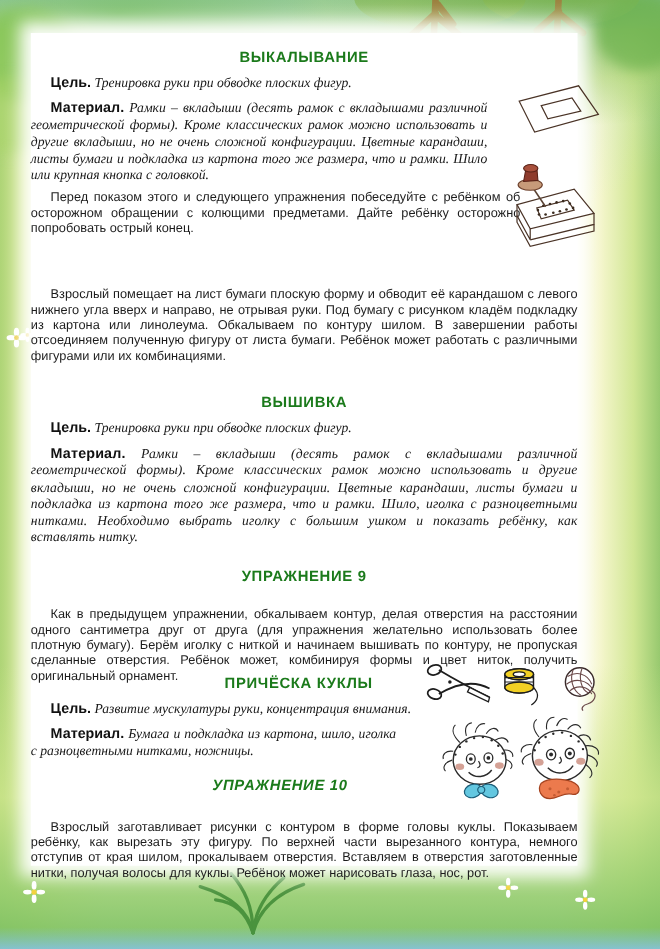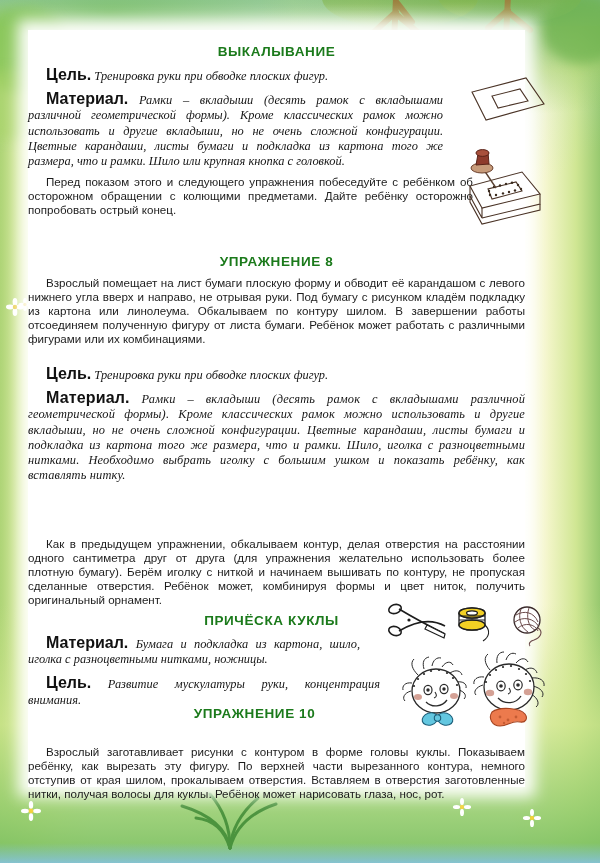--- a/index.html
+++ b/index.html
@@ -80,21 +80,21 @@
     line-height:15.2px;
     color:#161616;
     text-align:justify;
     text-indent:18px;
   }
   .ital.wide{letter-spacing:.15px;}
   .lbl{
     font-family:"Liberation Sans", sans-serif;
     font-style:normal;
     font-weight:bold;
-    font-size:16px;
+    font-size:13px;
     color:#111111;
   }
 
   
   .sec{position:absolute;left:0;width:497px;}
 
   
   .ill{position:absolute;}
   svg{display:block;overflow:visible;}
 </style>
@@ -216,53 +216,54 @@
         <span>Тренировка руки при обводке плоских фигур.</span>
       </p>
       <p class="ital" style="margin-top:7px;width:415px;">
         <span class="lbl">Материал.</span>
         <span>Рамки – вкладыши (десять рамок с вкладышами различной геометрической формы). Кроме классических рамок можно использовать и другие вкладыши, но не очень сложной конфигурации. Цветные карандаши, листы бумаги и подкладка из картона того же размера, что и рамки. Шило или крупная кнопка с головкой.</span>
       </p>
       <p class="para" style="margin-top:6px;width:445px;">Перед показом этого и следующего упражнения побеседуйте с ребёнком об осторожном обращении с колющими предметами. Дайте ребёнку осторожно попробовать острый конец.</p>
     </div>
 
     <div class="sec" style="top:224px;">
-      <div class="heading">УПРАЖНЕНИЕ 8</div>
       <p class="para" style="margin-top:7px;">Взрослый помещает на лист бумаги плоскую форму и обводит её карандашом с левого нижнего угла вверх и направо, не отрывая руки. Под бумагу с рисунком кладём подкладку из картона или линолеума. Обкалываем по контуру шилом. В завершении работы отсоединяем полученную фигуру от листа бумаги. Ребёнок может работать с различными фигурами или их комбинациями.</p>
     </div>
 
     <div class="sec" style="top:328px;">
+      <div class="heading">ВЫШИВКА</div>
       <p class="ital" style="margin-top:8px;">
         <span class="lbl">Цель.</span>
         <span>Тренировка руки при обводке плоских фигур.</span>
       </p>
       <p class="ital wide" style="margin-top:7px;">
         <span class="lbl">Материал.</span>
         <span>Рамки – вкладыши (десять рамок с вкладышами различной геометрической формы). Кроме классических рамок можно использовать и другие вкладыши, но не очень сложной конфигурации. Цветные карандаши, листы бумаги и подкладка из картона того же размера, что и рамки. Шило, иголка с разноцветными нитками. Необходимо выбрать иголку с большим ушком и показать ребёнку, как вставлять нитку.</span>
       </p>
     </div>
 
     <div class="sec" style="top:486px;">
+      <div class="heading">УПРАЖНЕНИЕ 9</div>
       <p class="para" style="margin-top:21px;">Как в предыдущем упражнении, обкалываем контур, делая отверстия на расстоянии одного сантиметра друг от друга (для упражнения желательно использовать более плотную бумагу). Берём иголку с ниткой и начинаем вышивать по контуру, не пропуская сделанные отверстия. Ребёнок может, комбинируя формы и цвет ниток, получить оригинальный орнамент.</p>
     </div>
 
     <div class="sec" style="top:583px;">
       <div class="heading" style="padding-right:58px;padding-left:48px;">ПРИЧЁСКА КУКЛЫ</div>
+      <p class="ital" style="margin-top:8px;width:352px;">
+        <span class="lbl">Цель.</span>
+        <span>Развитие мускулатуры руки, концентрация внимания.</span>
+      </p>
       <p class="ital" style="margin-top:7px;width:332px;">
         <span class="lbl">Материал.</span>
         <span>Бумага и подкладка из картона, шило, иголка с разноцветными нитками, ножницы.</span>
       </p>
-      <p class="ital" style="margin-top:8px;width:352px;">
-        <span class="lbl">Цель.</span>
-        <span>Развитие мускулатуры руки, концентрация внимания.</span>
-      </p>
     </div>
 
     <div class="sec" style="top:676px;">
-      <div class="heading" style="padding-right:44px;">УПРАЖНЕНИЕ 10</div>
+      <div class="heading" style="padding-right:44px;font-style:italic;">УПРАЖНЕНИЕ 10</div>
       <p class="para" style="margin-top:24px;">Взрослый заготавливает рисунки с контуром в форме головы куклы. Показываем ребёнку, как вырезать эту фигуру. По верхней части вырезанного контура, немного отступив от края шилом, прокалываем отверстия. Вставляем в отверстия заготовленные нитки, получая волосы для куклы. Ребёнок может нарисовать глаза, нос, рот.</p>
     </div>
 
   </div>
   </div>
 
   <div class="ill" style="left:470px;top:72px;">
     <svg width="78" height="56" viewBox="0 0 78 56">
       <g fill="none" stroke="#4a3326" stroke-width="1.1">
         <path d="M16 48 L2 20 L56 6 L74 32 Z"></path>

